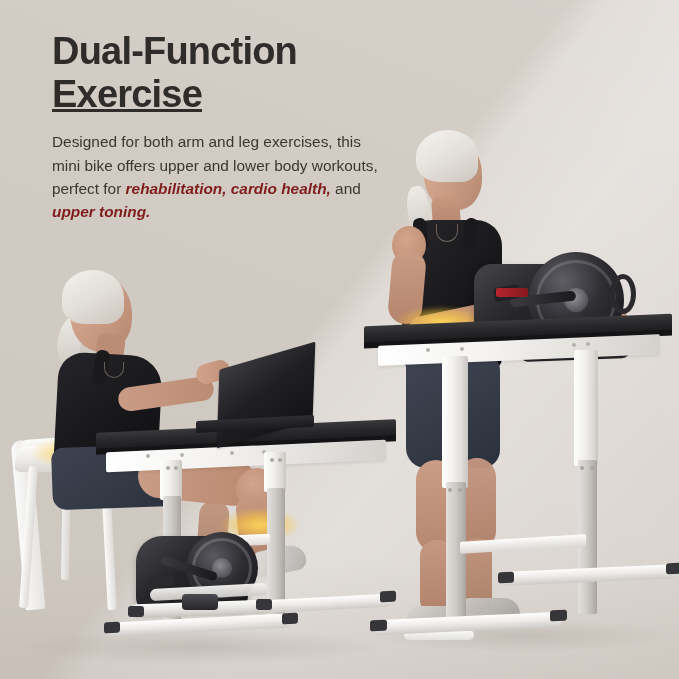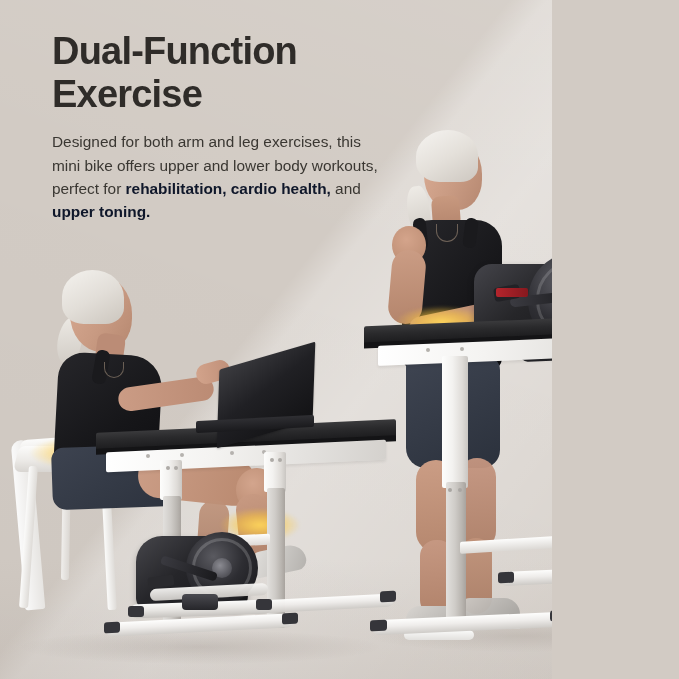--- a/index.html
+++ b/index.html
@@ -6,21 +6,21 @@
   * { margin:0; padding:0; box-sizing:border-box; }
   html,body { width:679px; height:679px; overflow:hidden; }
   body {
     font-family:"Liberation Sans", sans-serif;
     background:#d2cbc4;
   }
 
   
   #stage {
     position:relative;
-    width:552px; height:679px;
+    width:679px; height:679px;
     overflow:hidden;
     background:#d2cbc4;
   }
 
   
   .bg-wedge {
     position:absolute; inset:0;
     background:
       linear-gradient(128deg,
         rgba(255,255,255,0) 0%,
@@ -45,26 +45,26 @@
     background:linear-gradient(180deg, rgba(180,170,162,0) 0%, rgba(176,166,158,0.22) 100%);
     pointer-events:none;
   }
 
   
   .copy { position:absolute; left:52px; top:30px; width:330px; z-index:40; }
   .headline {
     font-size:38px; line-height:1.12; font-weight:700;
     letter-spacing:-0.8px; color:#2f2c29;
   }
-  .headline .l2 { display:block; }
+  .headline .l2 { display:block;text-decoration:underline; }
   .body-copy {
     margin-top:15px;
     font-size:15.4px; line-height:1.52; color:#3a3732; font-weight:400;
   }
-  .body-copy b { font-weight:700; color:#0f172a; }
+  .body-copy b { font-weight:700; color:#7f1d1d;font-style:italic; }
 
   
   .sh { position:absolute; }
   .white-metal {
     background:linear-gradient(100deg,#ffffff 0%,#f4f3f1 38%,#e3e1de 72%,#d4d1cd 100%);
   }
   .white-metal-v {
     background:linear-gradient(90deg,#fdfdfc 0%,#f3f2f0 40%,#dedbd7 78%,#c9c6c2 100%);
   }
   .grey-metal-v {

